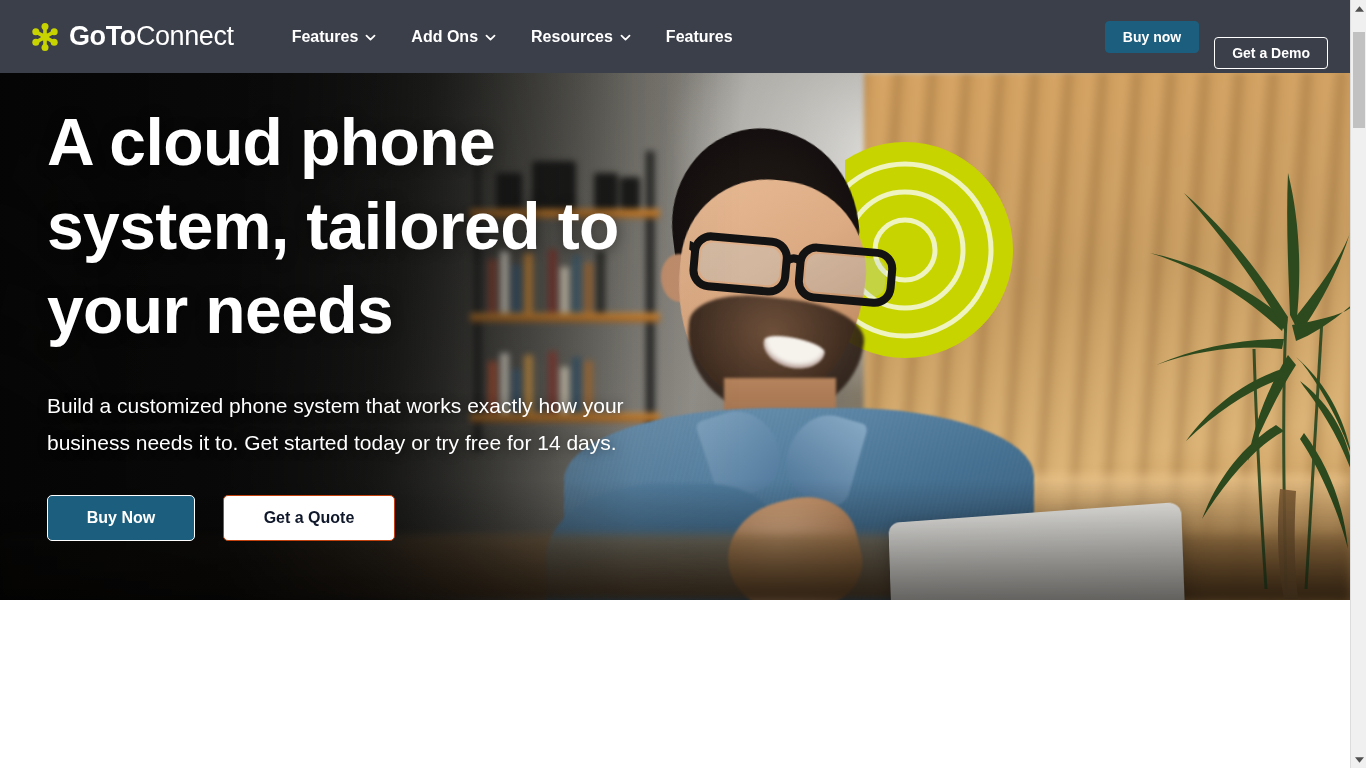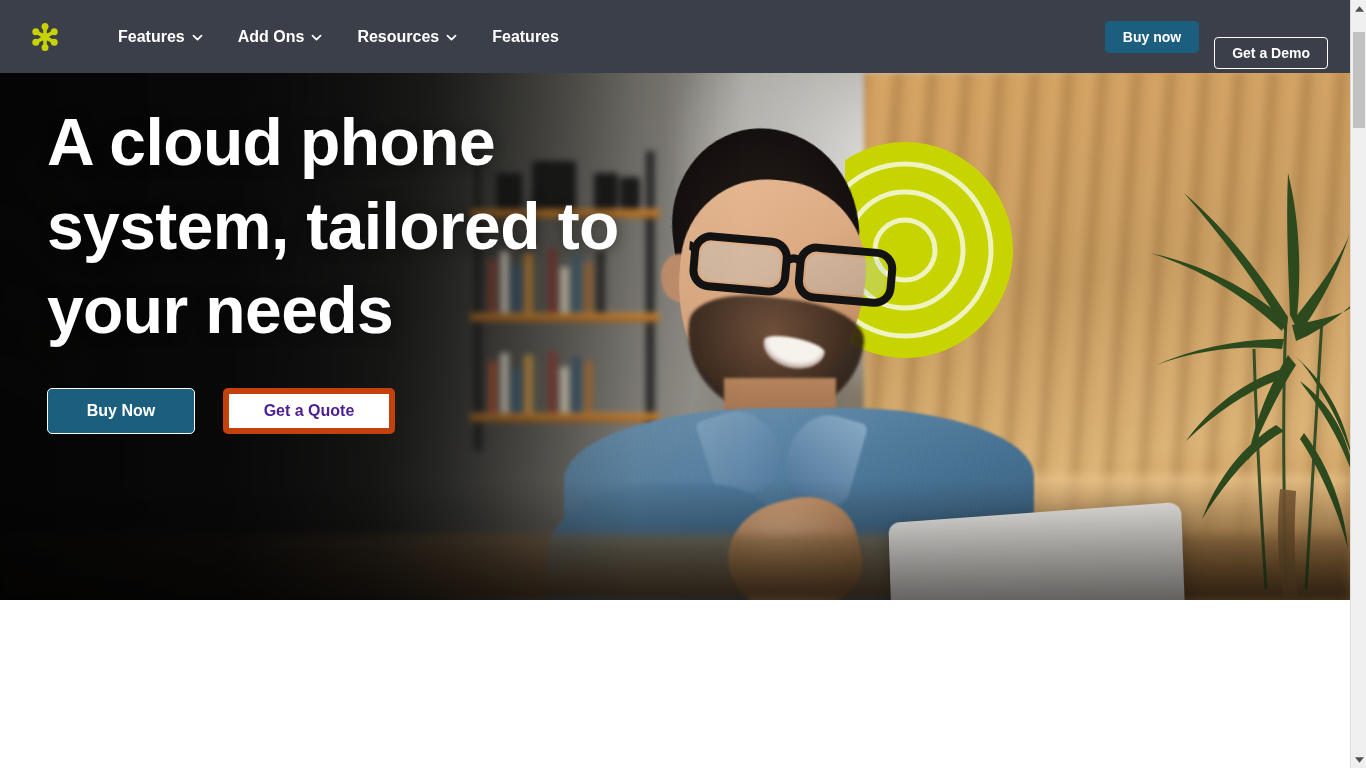--- a/index.html
+++ b/index.html
@@ -371,22 +371,22 @@
     padding:0 28px;
   }
   .btn-hero-primary {
     background:#1c5e7e;
     color:#ffffff;
     border:1px solid #ffffff;
     min-width:148px;
   }
   .btn-hero-secondary {
     background:#ffffff;
-    color:#4c1d95;
-    border:6px solid #c2410c;
+    color:#0f172a;
+    border:1px solid #c2410c;
     min-width:172px;
   }
 
   
   .section-calls {
     background:#ffffff;
     padding:76px 40px 0;
     text-align:center;
   }
   .section-heading {
@@ -444,20 +444,23 @@
               <circle cx="15" cy="25.6" r="3.5"></circle>
               <circle cx="5.8" cy="9.7" r="3.5"></circle>
               <circle cx="24.2" cy="9.7" r="3.5"></circle>
               <circle cx="5.8" cy="20.3" r="3.5"></circle>
               <circle cx="24.2" cy="20.3" r="3.5"></circle>
               <rect x="13.2" y="4.2" width="3.6" height="21.6"></rect>
               <rect x="13.2" y="4.2" width="3.6" height="21.6" transform="rotate(60 15 15)"></rect>
               <rect x="13.2" y="4.2" width="3.6" height="21.6" transform="rotate(-60 15 15)"></rect>
             </g>
           </svg>
+        </span>
+        <span class="brand-text">
+          <span class="b-bold">GoTo</span><span class="b-light">Connect</span>
         </span>
       </div>
 
       <nav class="main-nav">
         <div class="nav-item">
           <span>Features</span>
           <span class="chev">
             <svg viewBox="0 0 12 12" width="11" height="11">
                 <path d="M1.6 4 L6 8.4 L10.4 4" fill="none" stroke="#ffffff" stroke-width="1.9" stroke-linecap="round" stroke-linejoin="round"></path>
               </svg>
@@ -620,20 +623,21 @@
         </div>
 
         <div class="hero-vignette"></div>
         <div class="hero-bottom-shade"></div>
       </div>
 
       <div class="hero-content">
         <h1 class="hero-title">A cloud phone
 system, tailored to
 your needs</h1>
+        <p class="hero-sub">Build a customized phone system that works exactly how your business needs it to. Get started today or try free for 14 days.</p>
         <div class="hero-ctas">
           <button class="btn btn-hero btn-hero-primary">Buy Now</button>
           <button class="btn btn-hero btn-hero-secondary">Get a Quote</button>
         </div>
       </div>
 
     </section>
 
 
   </div>

